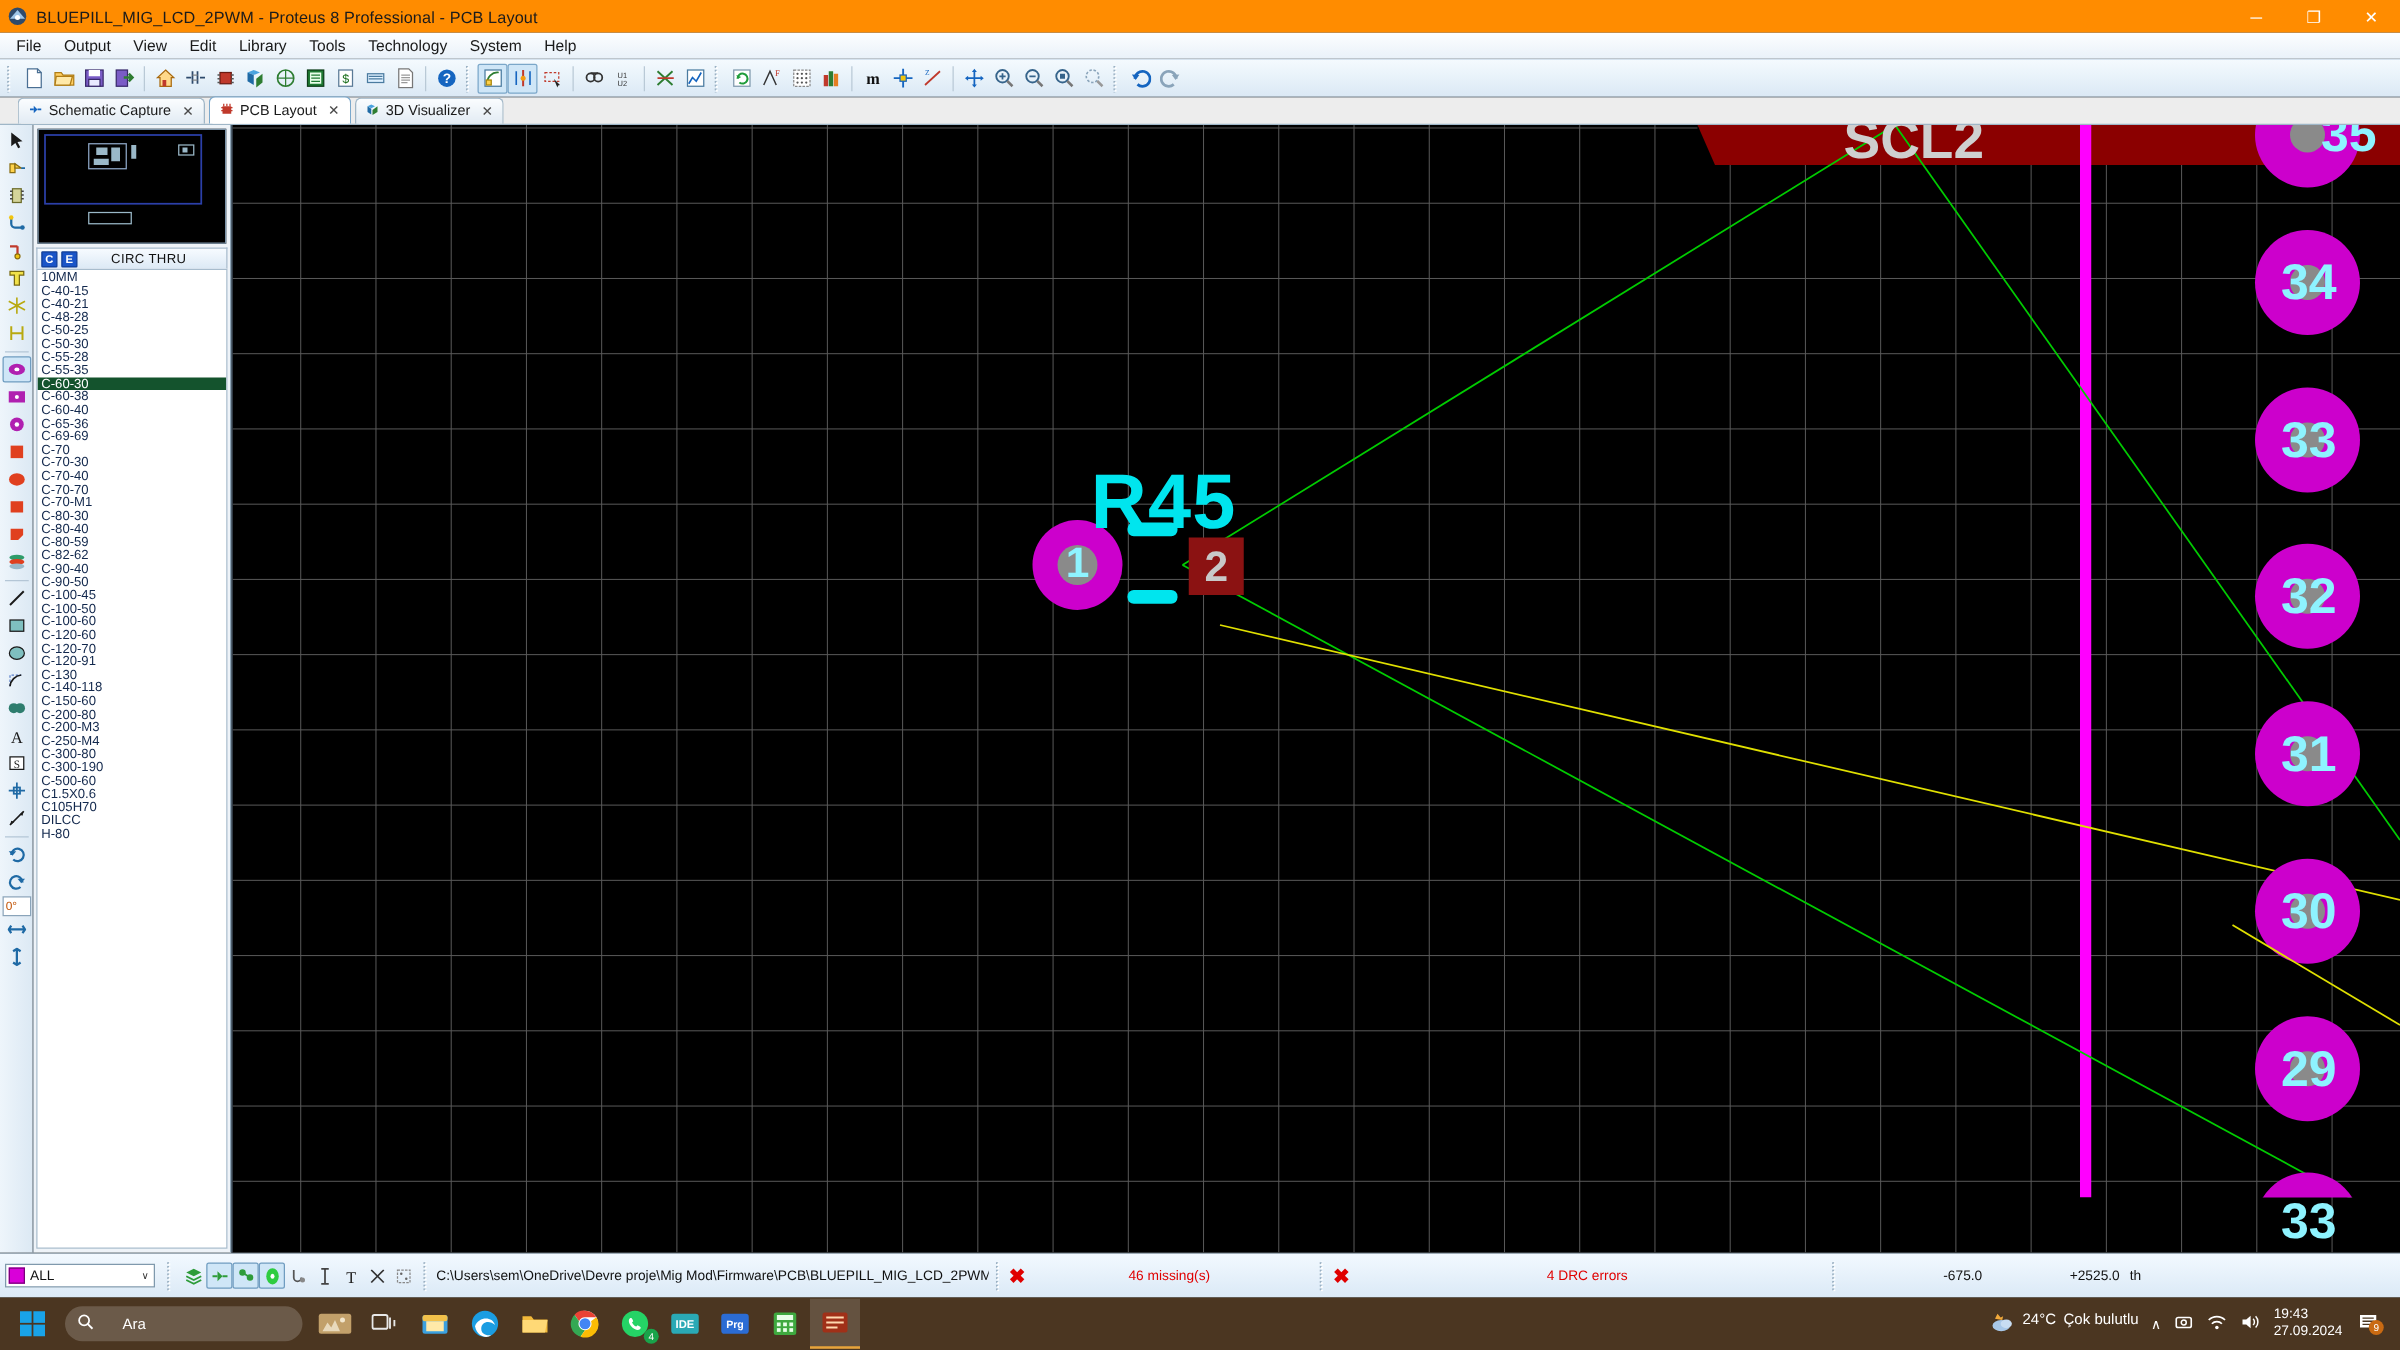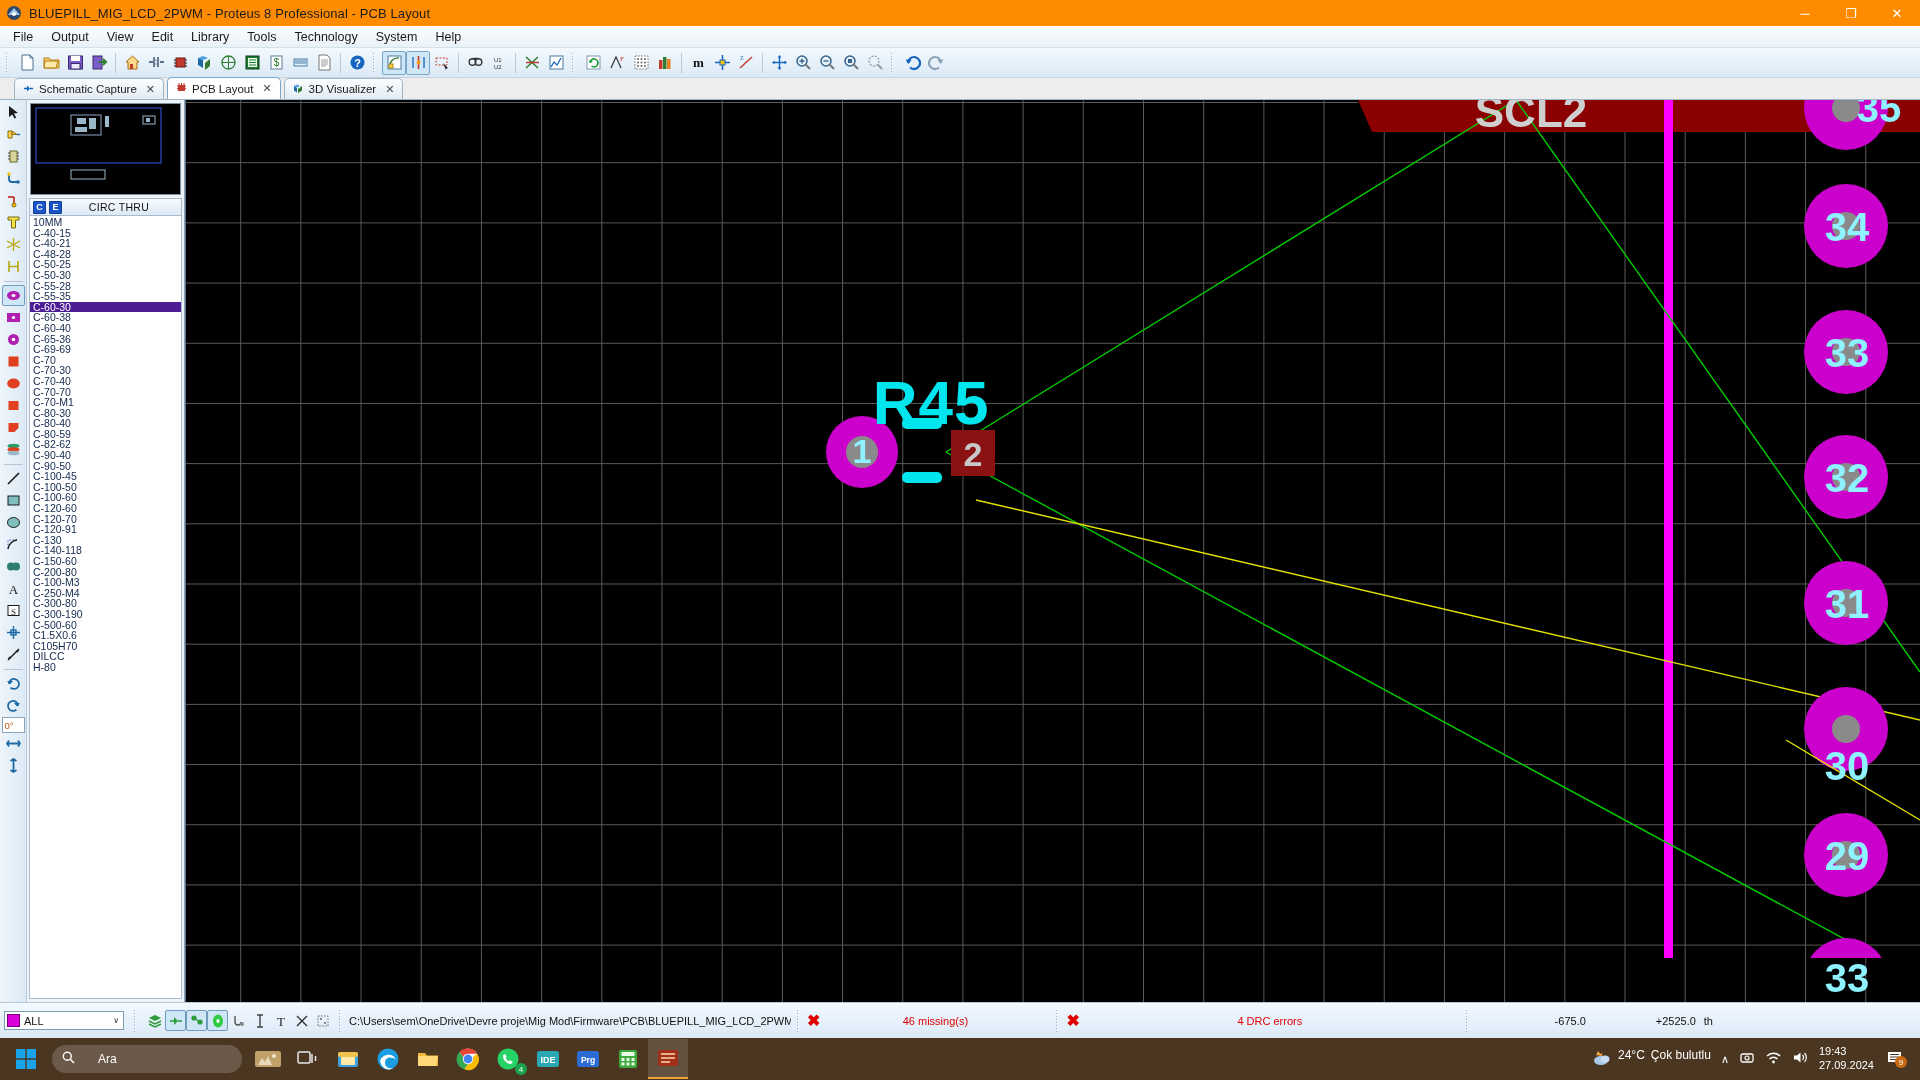--- a/index.html
+++ b/index.html
@@ -71,21 +71,21 @@
     align-items:center; gap:3px; padding-left:3px; font-size:10.5px; }
   .sqbtn { width:13px; height:13px; background:#1a55c8; color:#fff; font-size:9px;
     font-weight:bold; display:flex; align-items:center; justify-content:center;
     border:1px solid #0f3c96; border-radius:1px; }
   #pkgtitle { flex:1; text-align:center; font-size:10.5px; color:#111;
     letter-spacing:.3px; padding-right:8px;}
   #pkglist { flex:1; background:#fff; border:1px solid #a8bccd; margin:0 2px 3px 2px;
     overflow:hidden; padding-top:1px; }
   #pkglist .row { font-size:10.5px; color:#12284d; height:10.6px; line-height:10.6px;
     padding-left:3px; white-space:nowrap; }
-  #pkglist .row.sel { background:#4c1d95; color:#fff; }
+  #pkglist .row.sel { background:#14532d; color:#fff; }
 
   
   #canvaswrap { flex:1; position:relative; background:#000; overflow:hidden;
     border-left:1px solid #5d7184; }
   #grid { position:absolute; inset:0;
     background-image:
       linear-gradient(to right, #5a5a5a 1px, transparent 1px),
       linear-gradient(to bottom, #5a5a5a 1px, transparent 1px);
     background-size:60.2px 60.2px;
     background-position:-6px 2px; }
@@ -678,21 +678,21 @@
         <div class="row">C-100-45</div>
         <div class="row">C-100-50</div>
         <div class="row">C-100-60</div>
         <div class="row">C-120-60</div>
         <div class="row">C-120-70</div>
         <div class="row">C-120-91</div>
         <div class="row">C-130</div>
         <div class="row">C-140-118</div>
         <div class="row">C-150-60</div>
         <div class="row">C-200-80</div>
-        <div class="row">C-100-M3</div>
+        <div class="row">C-200-M3</div>
         <div class="row">C-250-M4</div>
         <div class="row">C-300-80</div>
         <div class="row">C-300-190</div>
         <div class="row">C-500-60</div>
         <div class="row">C1.5X0.6</div>
         <div class="row">C105H70</div>
         <div class="row">DILCC</div>
         <div class="row">H-80</div>
       </div>
   </div>
@@ -751,21 +751,21 @@
     <div class="padlabel" style="left:745px; top:302px; font-size:62px; color:#00e5ee; font-weight:bold; letter-spacing:1px;">R45</div>
 
     <div class="padlabel" style="left:676px; top:351px; font-size:34px;">1</div>
     <div class="padlabel" style="left:787px; top:354px; font-size:34px; color:#c8c8c8;">2</div>
 
     <div class="padlabel" style="left:1661px; top:8px;   font-size:40px;margin-left:32px;">35</div>
     <div class="padlabel" style="left:1661px; top:127px; font-size:40px;">34</div>
     <div class="padlabel" style="left:1661px; top:253px; font-size:40px;">33</div>
     <div class="padlabel" style="left:1661px; top:378px; font-size:40px;">32</div>
     <div class="padlabel" style="left:1661px; top:504px; font-size:40px;">31</div>
-    <div class="padlabel" style="left:1661px; top:630px; font-size:40px;margin-top:36px;">30</div>
+    <div class="padlabel" style="left:1661px; top:630px; font-size:40px;">30</div>
     <div class="padlabel" style="left:1661px; top:756px; font-size:40px;">29</div>
     <div class="padlabel" style="left:1661px; top:878px; font-size:40px;">33</div>
   </div>
 </div>
 
 <div id="statusbar">
   <div id="layersel">
     <span class="sw"></span>
     <span>ALL</span>
     <span class="arw">∨</span>

